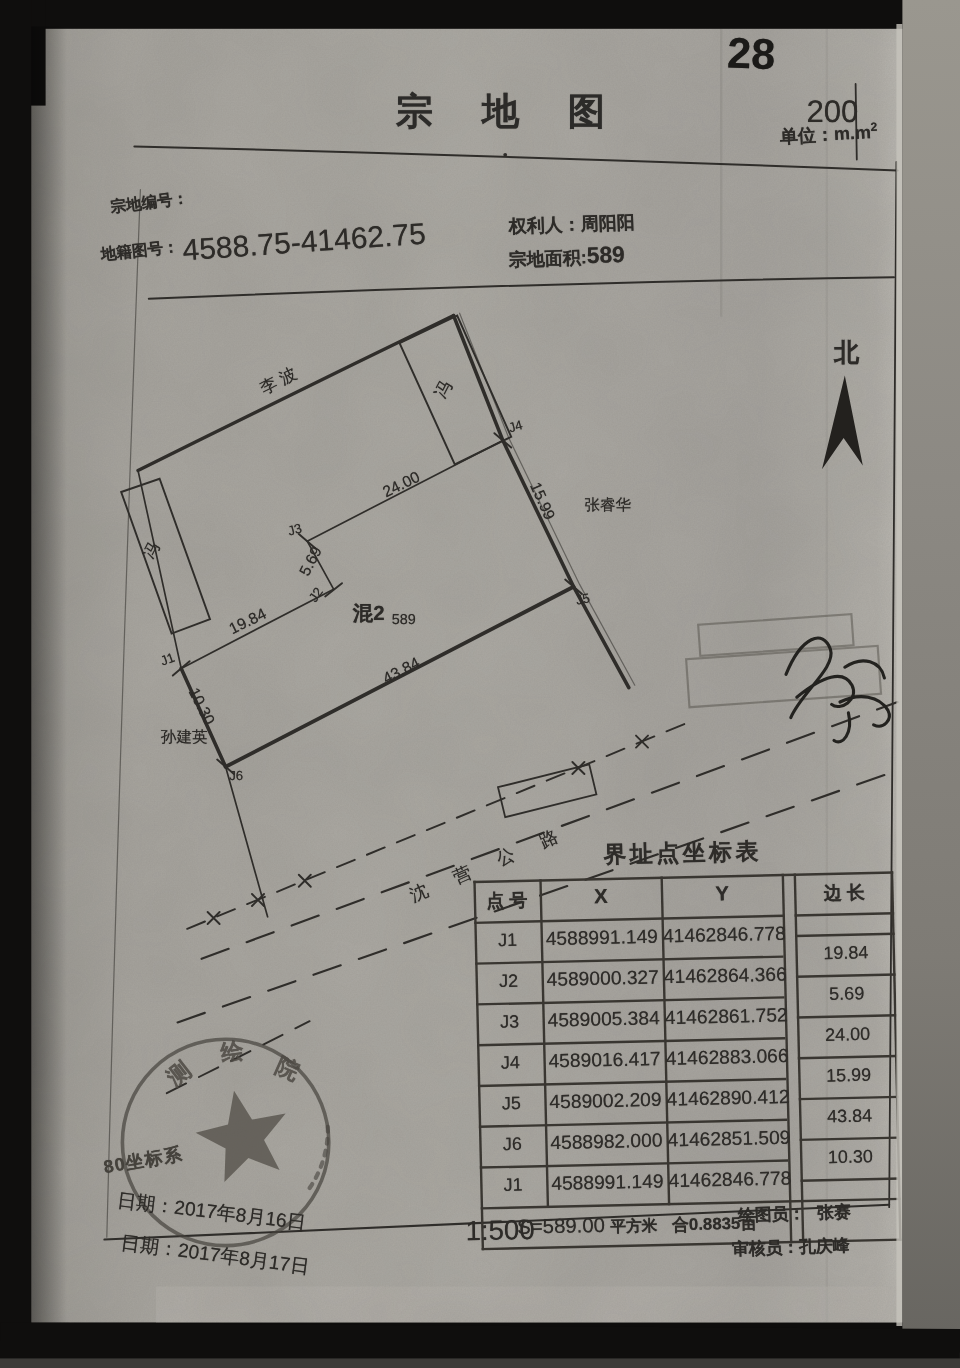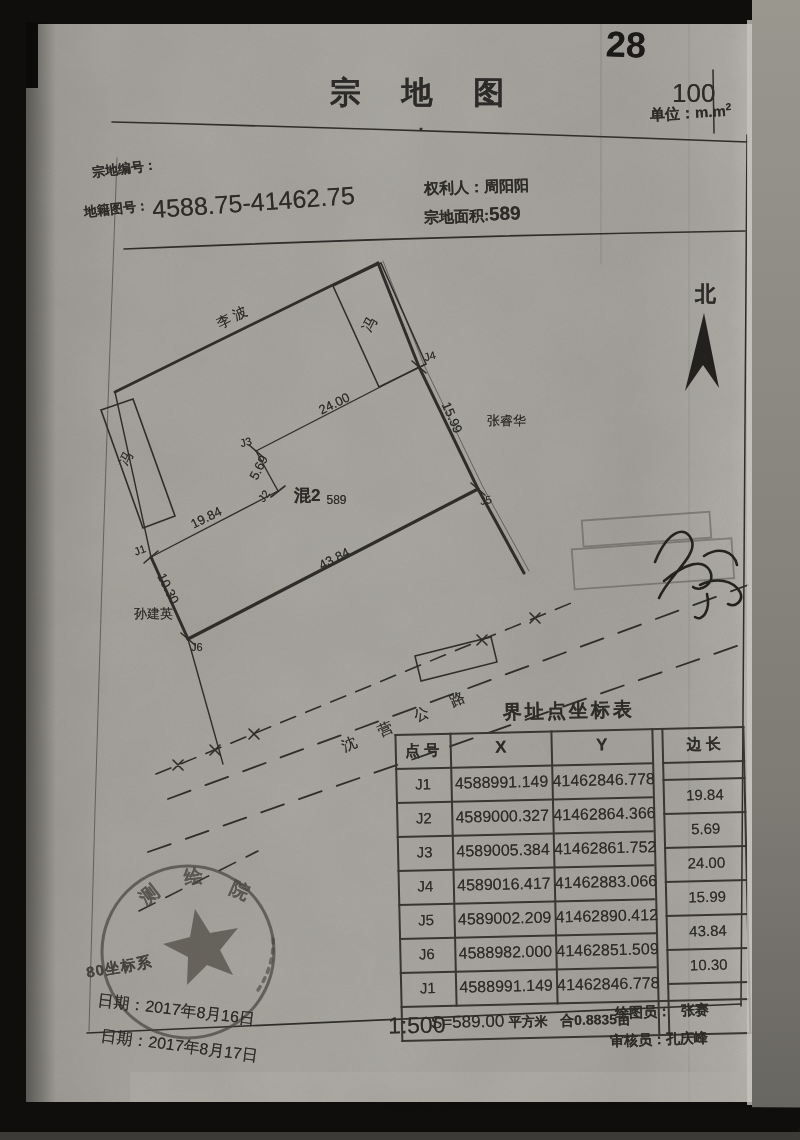--- a/index.html
+++ b/index.html
@@ -118,36 +118,36 @@
     <path d="M655,562 C668,530 686,524 692,541 C697,556 668,577 659,598
              M664,581 C686,563 703,558 710,571 C716,583 700,593 693,587
              M704,556 C719,546 734,551 737,565
              M700,585 C716,577 733,580 740,592 C744,600 736,608 728,604
              M707,594 C711,611 702,622 695,617" stroke="#23221f" stroke-width="2.6"></path>
   </g>
 </svg>
 
 <div class="t bold" style="left:606px;top:24px;font-size:36px;color:#1b1a18;transform:rotate(2deg);">28</div>
 <div class="t bold" style="left:330px;top:72px;font-size:31px;letter-spacing:16px;color:#2c2b29;">宗 地 图</div>
-<div class="t" style="left:672px;top:78px;font-size:26px;">100</div>
+<div class="t" style="left:672px;top:78px;font-size:26px;">200</div>
 <div class="t bold" style="left:650px;top:103px;font-size:15px;transform:rotate(-3deg);"><span>单位：m.m</span><sup class="u">2</sup></div>
 
 <div class="t bold" style="left:92px;top:160px;font-size:13px;transform:rotate(-7deg);">宗地编号：</div>
 <div class="t bold" style="left:84px;top:200px;font-size:13px;transform:rotate(-6deg);">地籍图号：</div>
 <div class="t" style="left:152px;top:188px;font-size:25px;transform:rotate(-4deg);">4588.75-41462.75</div>
 <div class="t bold" style="left:424px;top:178px;font-size:15px;transform:rotate(-2deg);"><span>权利人：</span><span>周阳阳</span></div>
 <div class="t bold" style="left:424px;top:204px;font-size:15px;transform:rotate(-2deg);"><span>宗地面积:</span><span style="font-size:19px;">589</span></div>
 
 <div class="t bold" style="left:695px;top:280px;font-size:21px;">北</div>
 <div class="t" style="left:216px;top:308px;font-size:14px;letter-spacing:4px;transform:rotate(-27deg);">李波</div>
 <div class="t" style="left:487px;top:412px;font-size:13px;">张睿华</div>
 <div class="t" style="left:134px;top:605px;font-size:13px;">孙建英</div>
 <div class="t" style="left:363px;top:316px;font-size:14px;transform:rotate(-63deg);">冯</div>
 <div class="t" style="left:120px;top:450px;font-size:13px;transform:rotate(-63deg);">冯</div>
-<div class="t" style="left:294px;top:484px;"><span class="bold" style="font-size:17px;">混2</span><span style="font-size:12px;position:relative;top:3px;left:6px;">589</span></div>
+<div class="t" style="left:294px;top:500px;"><span class="bold" style="font-size:17px;">混2</span><span style="font-size:12px;position:relative;top:3px;left:6px;">589</span></div>
 
 <div class="t" style="left:342px;top:735px;font-size:15px;transform:rotate(-24deg);">沈</div>
 <div class="t" style="left:378px;top:720px;font-size:15px;transform:rotate(-24deg);">营</div>
 <div class="t" style="left:414px;top:705px;font-size:15px;transform:rotate(-24deg);">公</div>
 <div class="t" style="left:450px;top:690px;font-size:15px;transform:rotate(-24deg);">路</div>
 
 <div class="t" style="left:134px;top:544px;font-size:11px;transform:rotate(-20deg);">J1</div>
 <div class="t" style="left:258px;top:490px;font-size:11px;transform:rotate(-55deg);">J2</div>
 <div class="t" style="left:240px;top:436px;font-size:11px;transform:rotate(-15deg);">J3</div>
 <div class="t" style="left:424px;top:350px;font-size:11px;transform:rotate(-15deg);">J4</div>

